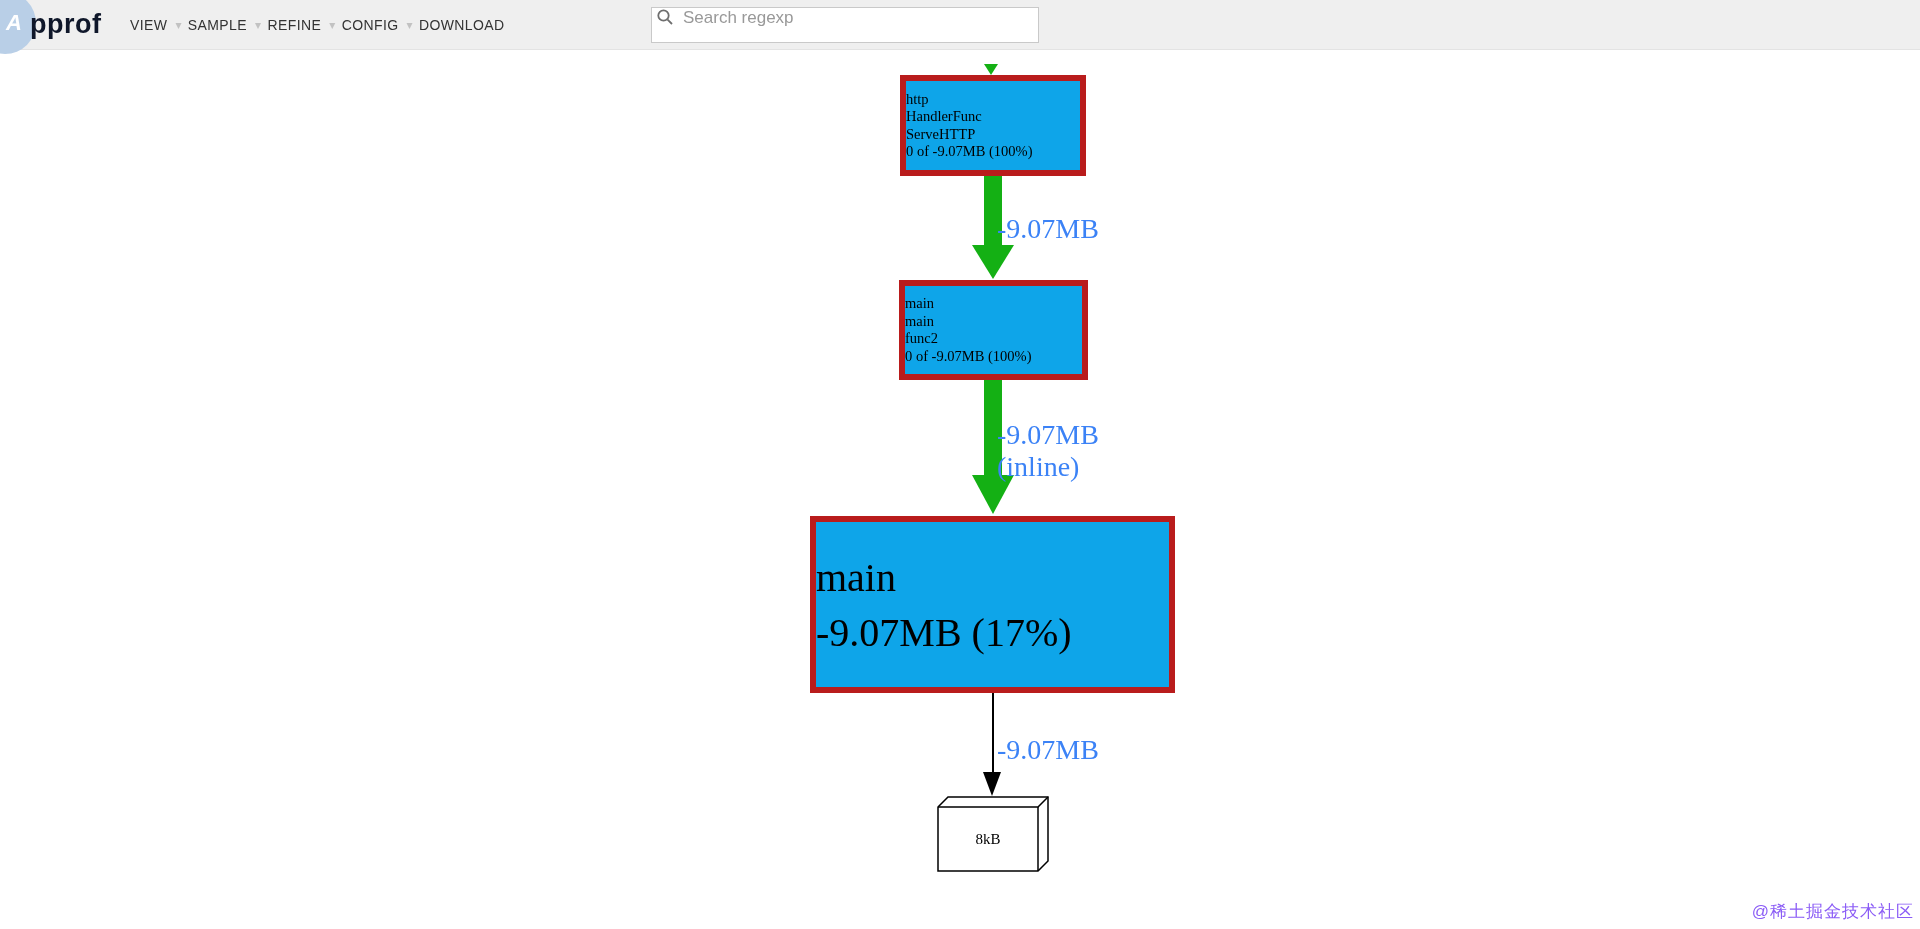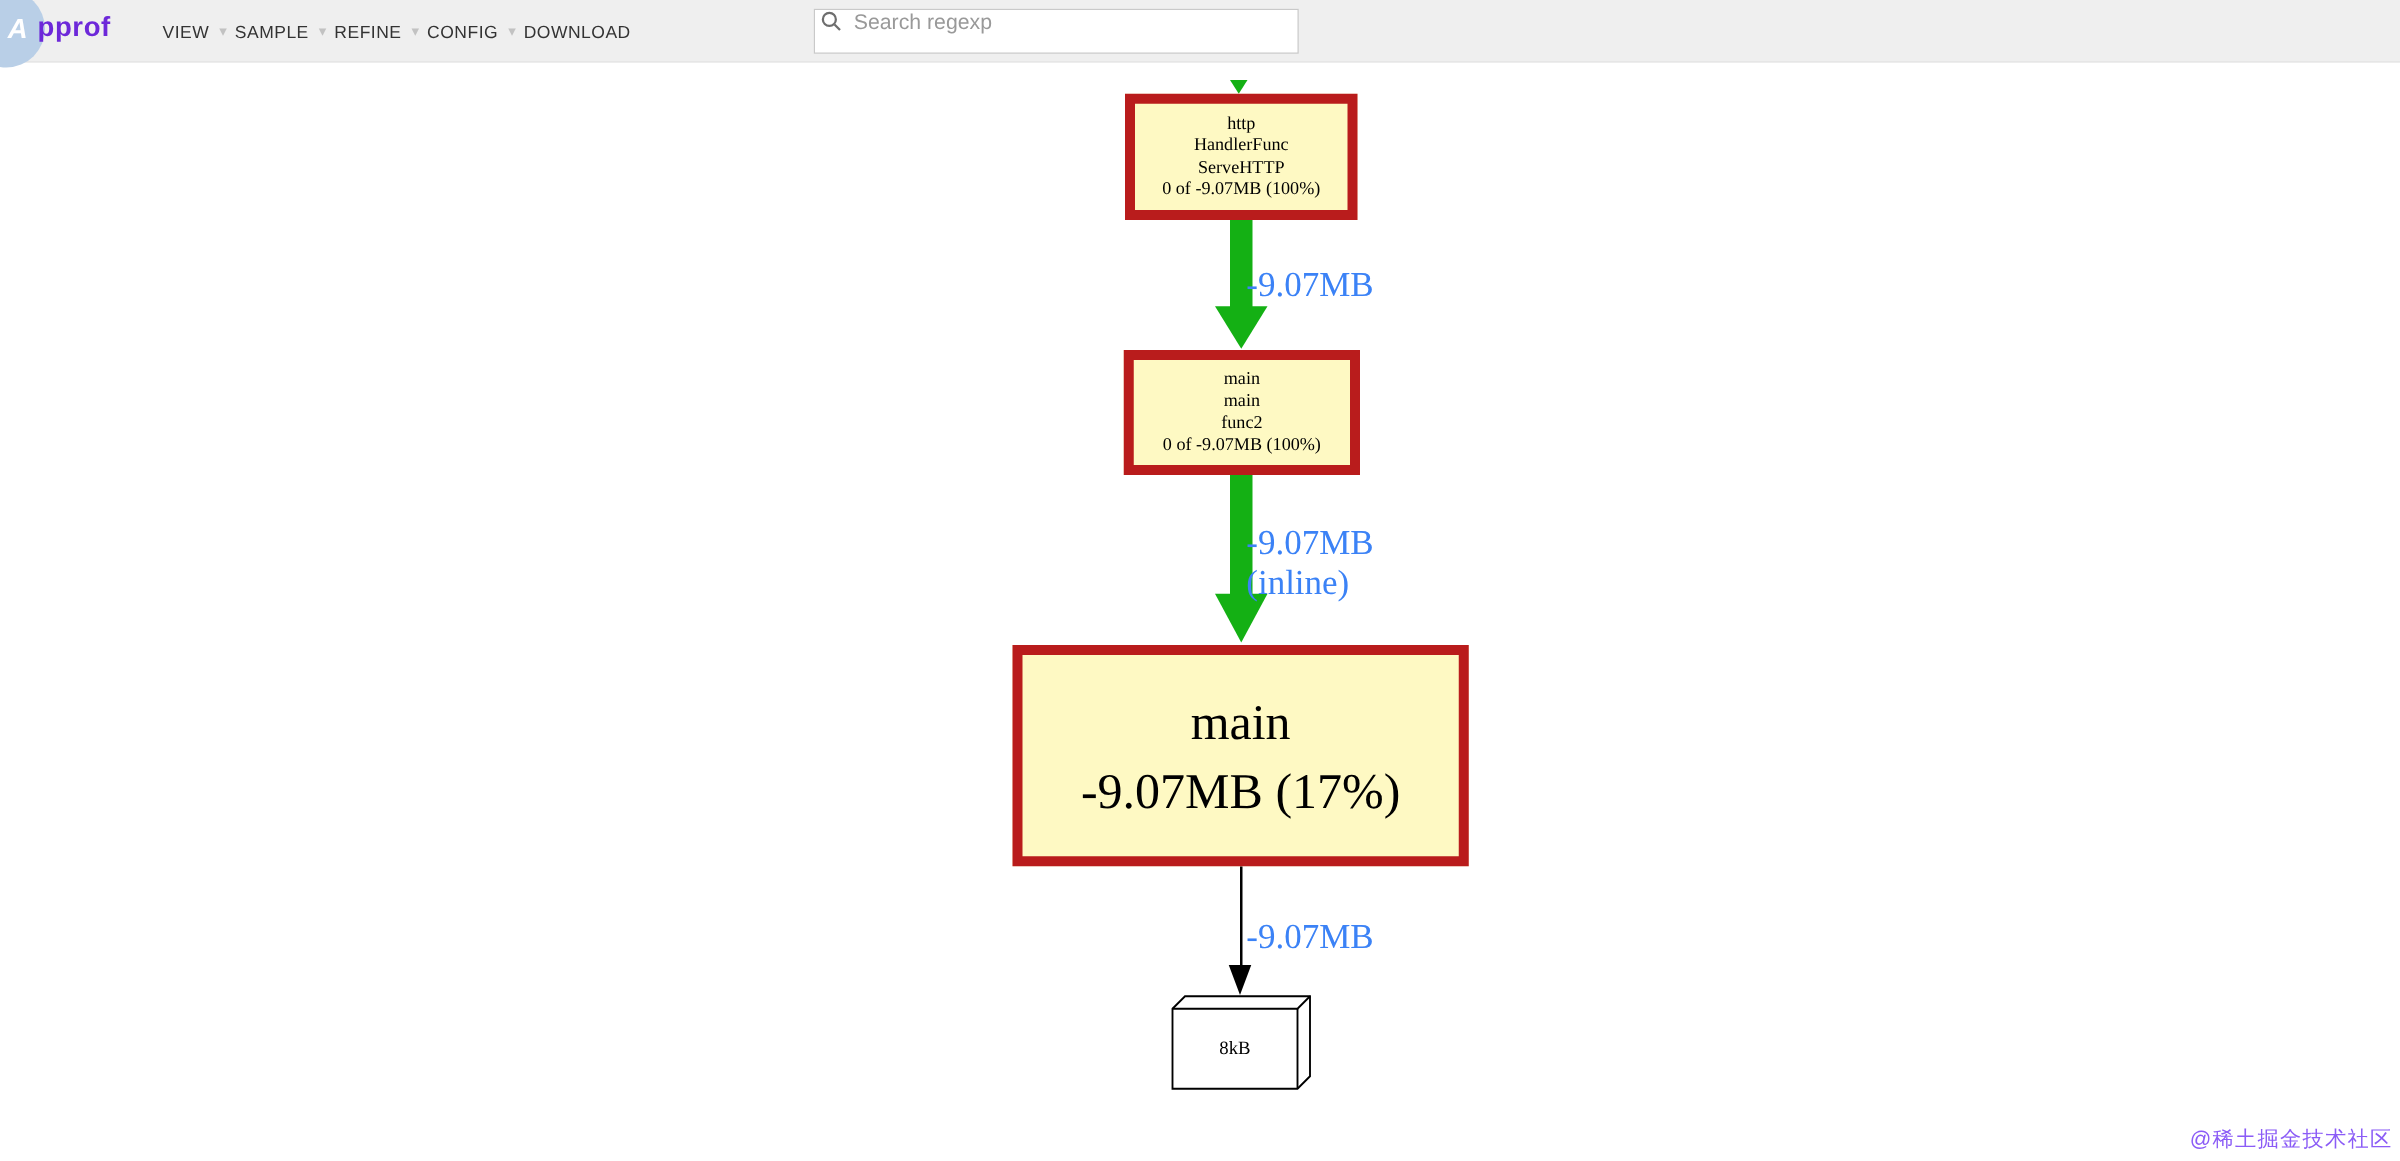--- a/index.html
+++ b/index.html
@@ -7,43 +7,43 @@
               font-family:"Liberation Sans", sans-serif; }
   .page { position:relative; width:1920px; height:929px; }
 
   
   .header { position:absolute; top:0; left:0; width:1920px; height:50px;
             background:#efefef; border-bottom:1px solid #e3e3e3; z-index:5; }
   .avatar { position:absolute; left:-26px; top:-8px; width:62px; height:62px;
             border-radius:50%; background:#b9cfe7; color:#ffffff;
             display:flex; align-items:center; justify-content:flex-end;
             padding-right:14px; font-size:22px; font-weight:bold; font-style:italic; }
-  .logo { position:absolute; left:30px; top:9px; font-size:22px; font-weight:bold;
-          color:#6d28d9; letter-spacing:0.5px; }
+  .logo { position:absolute; left:30px; top:9px; font-size:27px; font-weight:bold;
+          color:#0f172a; letter-spacing:0.5px; }
   .menu { position:absolute; left:130px; top:0; height:50px;
           display:flex; align-items:center; gap:6px; }
   .menu-item { display:flex; align-items:center; cursor:pointer;
                font-size:14px; color:#333; letter-spacing:0.4px; }
   .caret { color:#c2c2c2; font-size:12px; margin-left:8px; line-height:1; }
   .searchbox { position:absolute; left:605px; top:7px; width:388px; height:36px;
                background:#fff; border:1px solid #c9c9c9;
                display:flex; align-items:flex-start; padding:0 4px;margin-left:46px; }
   .searchbox svg { flex:0 0 auto; margin-right:9px; }
   .searchbox input { border:none; outline:none; flex:1; font-size:17px; color:#333;
                      font-family:"Liberation Sans", sans-serif; background:transparent; }
   .searchbox input::placeholder { color:#999; }
   .profile-link { position:absolute; right:6px; top:13px; font-size:19px;
                   color:#4576c8; text-decoration:underline; cursor:pointer;
                   font-family:"Liberation Sans", sans-serif; }
 
   
   .graph { position:absolute; top:50px; left:0; width:1920px; height:879px; background:#fff; }
   .edges-svg { position:absolute; left:0; top:0; }
-  .node { position:absolute; border:8px solid #b91c1c; background:#fef9c3;
-          display:flex; flex-direction:column; justify-content:center; align-items:center;
+  .node { position:absolute; border:6px solid #b91c1c; background:#0ea5e9;
+          display:flex; flex-direction:column; justify-content:center; align-items:flex-start;
           text-align:center; color:#000; cursor:pointer;
           font-family:"Liberation Serif", serif; }
   .node-1 { left:900px; top:25px;  width:186px; height:101px; font-size:14.5px; line-height:17.5px; }
   .node-2 { left:899px; top:230px; width:189px; height:100px; font-size:14.5px; line-height:17.5px; }
   .node-3 { left:810px; top:466px; width:365px; height:177px; font-size:40px;  line-height:55px; }
   .edge-label { position:absolute; font-family:"Liberation Serif", serif;
                 font-size:28px; line-height:32px; color:#3b82f6; white-space:nowrap; }
   .label-1 { left:997px; top:163px; }
   .label-2 { left:997px; top:369px; }
   .label-3 { left:997px; top:684px; }

